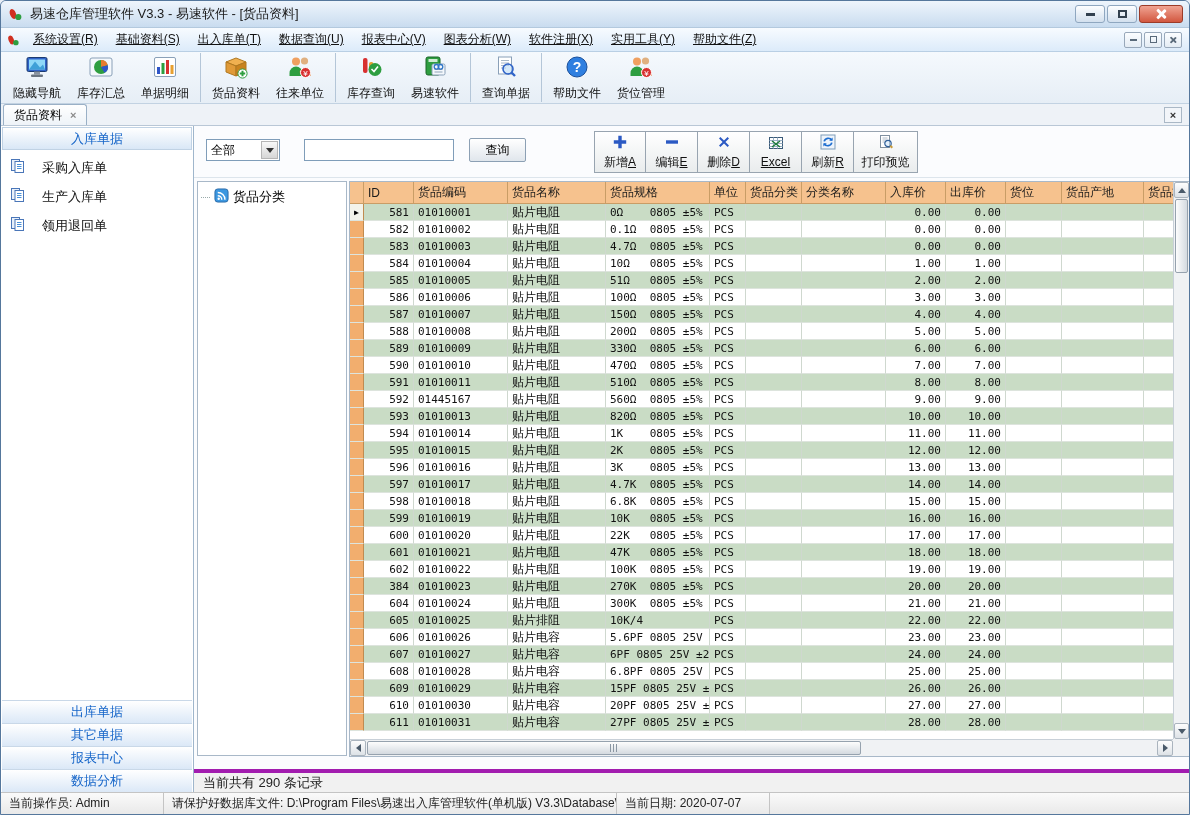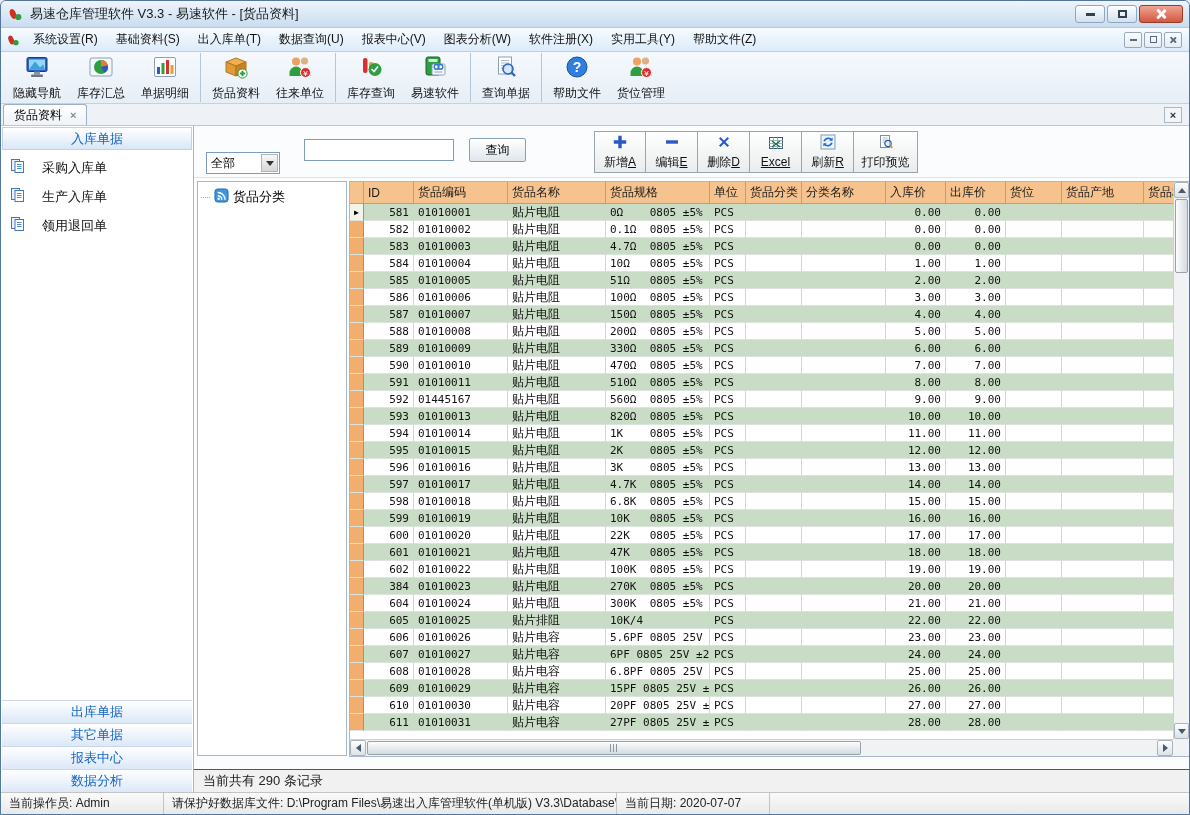--- a/index.html
+++ b/index.html
@@ -24,21 +24,21 @@
   .glyph-x { position:relative; width:10px; height:10px; }
   .glyph-x::before,.glyph-x::after { content:""; position:absolute; left:4px; top:-1px;
     width:2.5px; height:12px; background:#fff; border-radius:1px; }
   .glyph-x::before { transform:rotate(45deg); } .glyph-x::after { transform:rotate(-45deg); }
   .glyph-x.gray::before,.glyph-x.gray::after { background:#5a6a7a; }
 
   
   .menubar { height:24px; flex:0 0 24px; background:linear-gradient(#f7fbff,#dcebfa);
              border-bottom:1px solid #b9cfe4; display:flex; align-items:center; padding:0 5px; }
   .menubar .app-logo { width:14px; height:14px; margin-right:4px; }
-  .menu-item { font-size:12px; color:#111; padding:3px 9px; cursor:default; }
+  .menu-item { font-size:12px; color:#111; padding:3px 9px; cursor:default;text-decoration:underline; }
   .mdi-controls { margin-left:auto; display:flex; gap:2px; padding-right:2px; }
   .mdi-btn { width:18px; height:16px; border:1px solid #98a8ba; border-radius:2px;
              background:linear-gradient(#fbfdff,#e4ecf4); display:flex; align-items:center;
              justify-content:center; }
   .glyph-min.sm { width:7px; height:2px; background:#5a6a7a; }
   .glyph-max.sm { width:7px; height:7px; border:1.5px solid #5a6a7a; }
   .glyph-x.sm { transform:scale(.65); }
 
   
   .toolbar { height:52px; flex:0 0 52px; background:linear-gradient(#f5f9fd,#e6eef6);
@@ -72,21 +72,21 @@
   .side-item svg { width:16px; height:16px; flex:0 0 16px; }
   .side-bottom { margin-top:auto; }
   .side-group { height:23px; border-top:1px solid #c9d8e8; margin:0 1px;
                 background:linear-gradient(#ffffff,#dbe8f7); display:flex; align-items:center;
                 justify-content:center; color:#1464c8; font-size:13px; }
 
   .right { flex:1; display:flex; flex-direction:column; min-width:0; background:#fbfcfe; }
 
   
   .filterbar { height:52px; flex:0 0 52px; position:relative; border-bottom:1px solid #dde5ec; }
-  .dd { position:absolute; left:12px; top:26px; width:74px; height:22px; border:1px solid #7f9db9;
+  .dd { position:absolute; left:12px; top:13px; width:74px; height:22px; border:1px solid #7f9db9;
         background:#fff; display:flex; align-items:center; }
   .dd-text { flex:1; font-size:12px; padding-left:4px; }
   .dd-btn { width:17px; height:18px; margin-right:1px; border:1px solid #b5b5b5;
             background:linear-gradient(#f8f8f8,#d6d6d6); display:flex; align-items:center;
             justify-content:center; }
   .dd-arrow { width:0; height:0; border-left:4px solid transparent; border-right:4px solid transparent;
               border-top:5px solid #333; }
   .search-input { position:absolute; left:110px; top:13px; width:150px; height:22px;
                   border:1px solid #7f9db9; font-size:12px; padding:0 3px; }
   .query-btn { position:absolute; left:275px; top:12px; width:57px; height:24px;
@@ -172,21 +172,21 @@
   .hscroll .left { left:0; top:0; width:16px; height:16px; }
   .hscroll .rightb { position:absolute; right:0; top:0; width:16px; height:16px;
             background:linear-gradient(#fdfdfd,#dde2e7); border:1px solid #aab4be; border-radius:2px;
             display:flex; align-items:center; justify-content:center; }
   .h-thumb { position:absolute; left:17px; top:1px; height:14px; width:60%; border:1px solid #96a2ae;
              border-radius:2px; background:linear-gradient(#fdfdfd,#d4dae0); display:flex;
              align-items:center; justify-content:center; gap:2px; }
   .grip-line { width:1px; height:8px; background:#8a96a2; }
   .sb-corner { position:absolute; right:0; bottom:0; width:16px; height:17px; background:#f0f2f4; }
 
-  .recordbar { height:23px; flex:0 0 23px; background:#f1f1f1; border-top:1px solid #a21caf;
+  .recordbar { height:23px; flex:0 0 23px; background:#f1f1f1; border-top:4px solid #a21caf;
                display:flex; align-items:center; padding-left:9px; font-size:13px; color:#222; }
 
   
   .statusbar { height:22px; flex:0 0 22px; background:linear-gradient(#fafafa,#e9e9e9);
                border-top:1px solid #c4c4c4; display:flex; align-items:center; font-size:12px;
                color:#222; }
   .st { height:100%; display:flex; align-items:center; padding:3px 8px;
         border-right:1px solid #c4c4c4; white-space:nowrap; overflow:hidden; }
   .st1 { flex:0 0 163px; } .st2 { flex:0 0 453px; } .st3 { flex:0 0 153px; }
   .st4 { flex:1; border-right:none; position:relative; }

